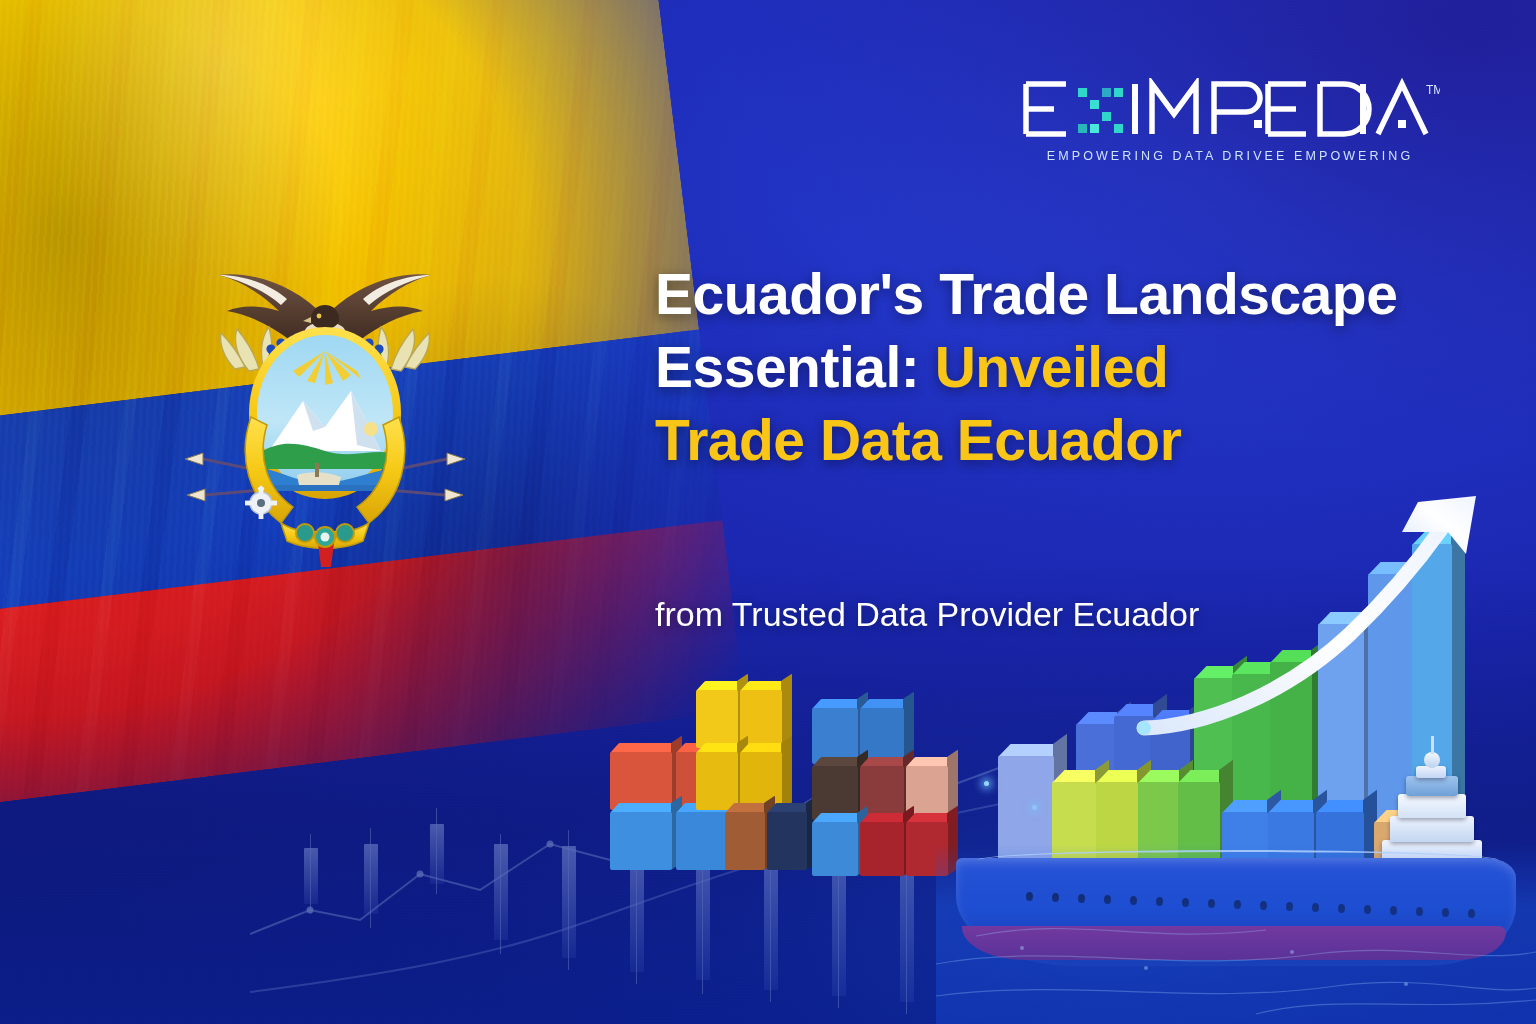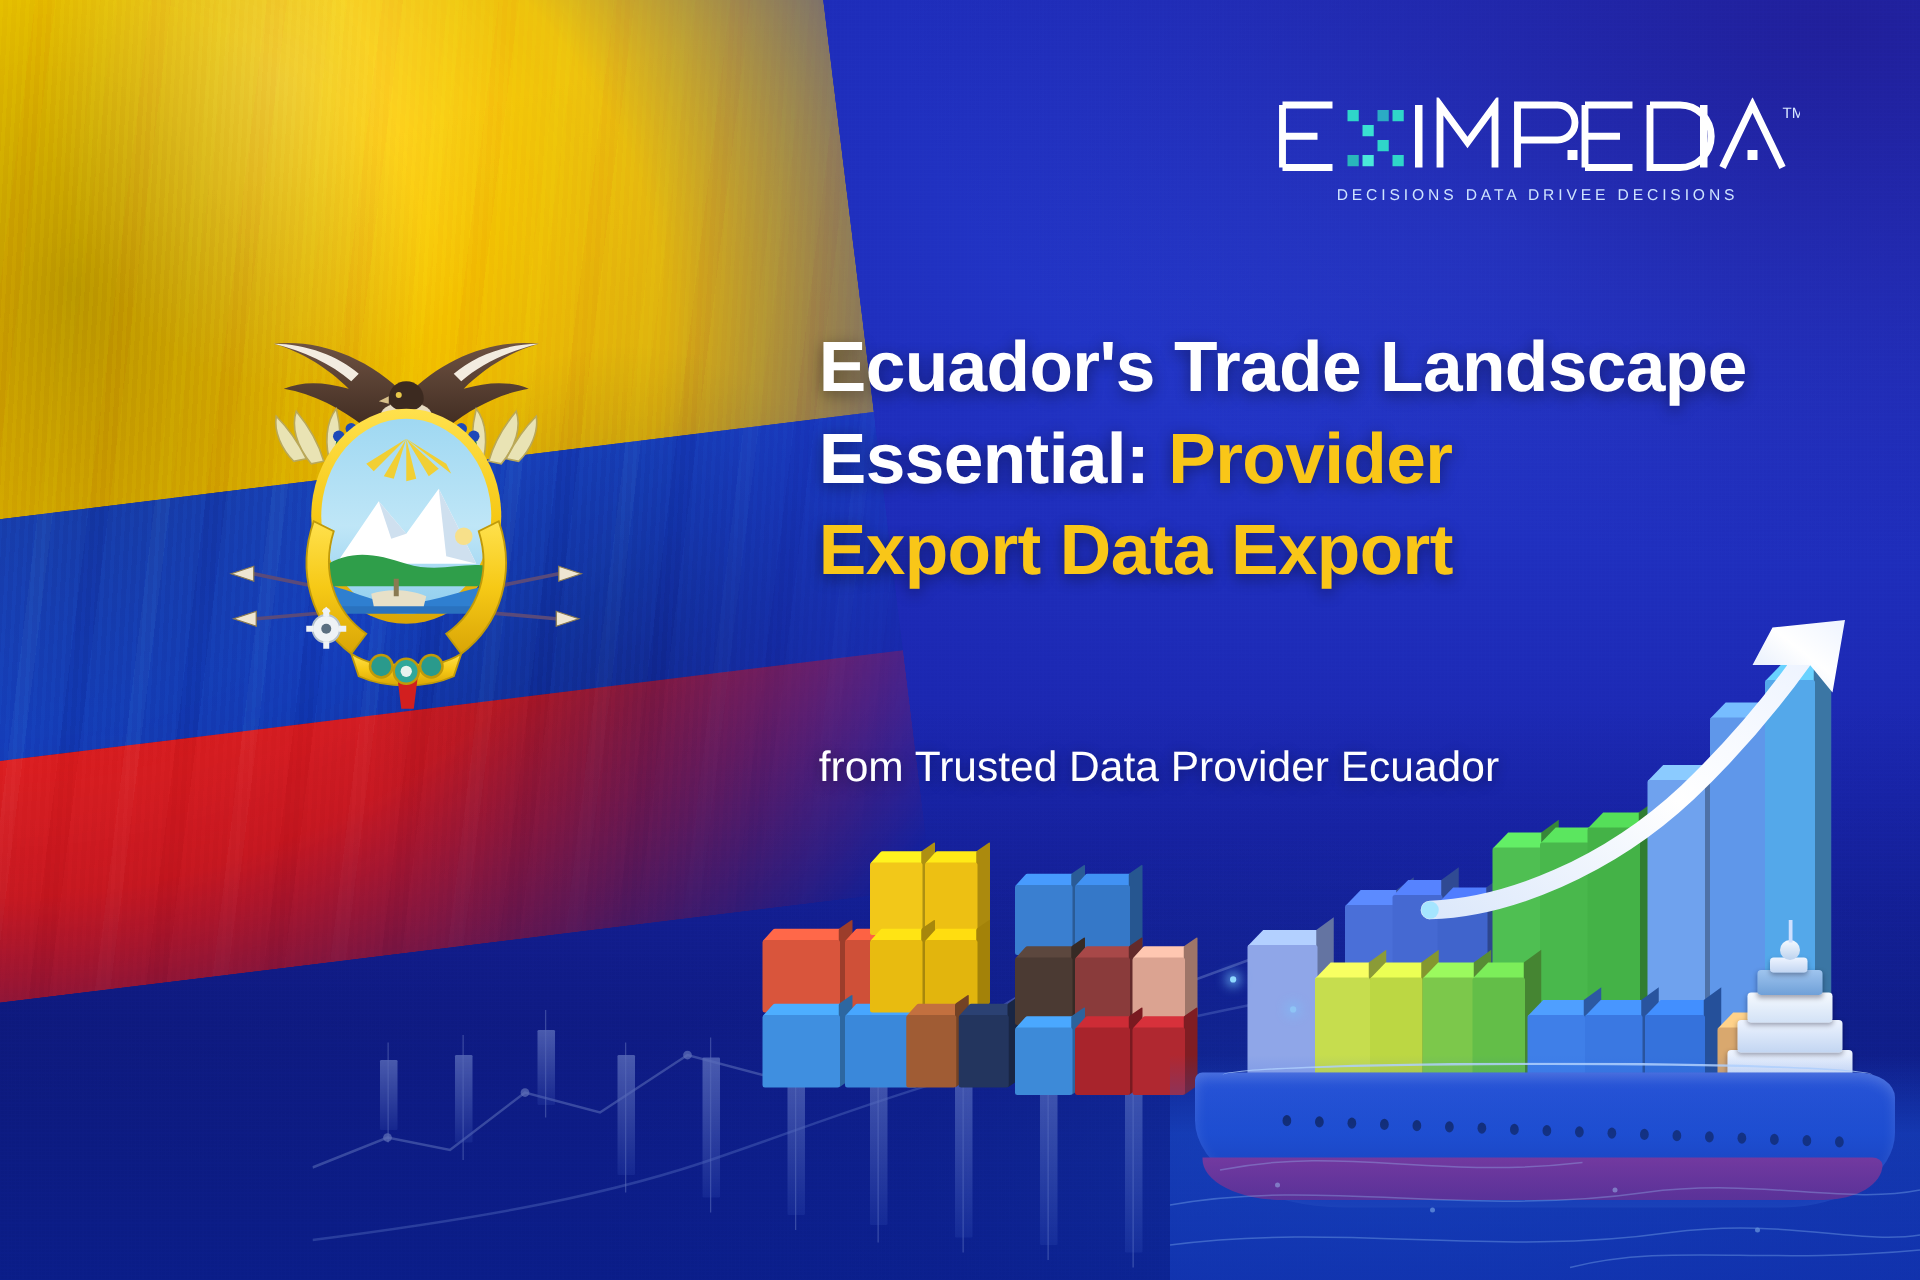--- a/index.html
+++ b/index.html
@@ -333,32 +333,32 @@
         <rect x="58" y="46" width="9" height="9" fill="#2ac7bb" opacity=".9"></rect>
         <rect x="94" y="10" width="9" height="9"></rect>
         <rect x="94" y="46" width="9" height="9"></rect>
         <rect x="82" y="10" width="9" height="9" opacity=".75"></rect>
       </g>
 
       <rect x="234" y="42" width="8" height="8" fill="#ffffff"></rect>
 
       <text x="406" y="16" font-family="Liberation Sans, sans-serif" font-size="12" fill="#d7e6ff">TM</text>
     </svg>
-    <div class="logo-tag">DECISIONS DATA DRIVEE DECISIONS</div>
+    <div class="logo-tag">EMPOWERING DATA DRIVEE EMPOWERING</div>
   </div>
 
   <div class="headline">
     <div class="hl-line">
       <span>Ecuador's Trade Landscape</span>
     </div>
     <div class="hl-line">
-      <span>Essential: </span><span class="hl-accent">Provider</span>
+      <span>Essential: </span><span class="hl-accent">Unveiled</span>
     </div>
     <div class="hl-line">
-      <span class="hl-accent">Export Data Export</span>
+      <span class="hl-accent">Trade Data Ecuador</span>
     </div>
   </div>
   <div class="subtitle">from Trusted Data Provider Ecuador</div>
 
   <div class="yard">
 
   <div class="ctr" style="left: 10px; top: 72px; width: 62px; height: 58px;">
         <div class="top" style="background:#d9553c"></div>
         <div class="side" style="background:#d9553c"></div>
         <div class="face" style="background:#d9553c"></div>

